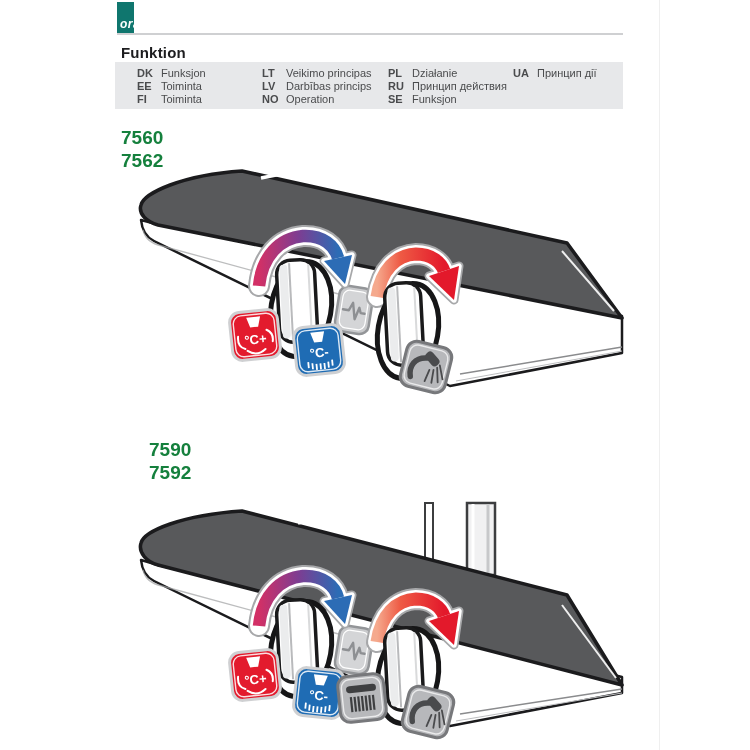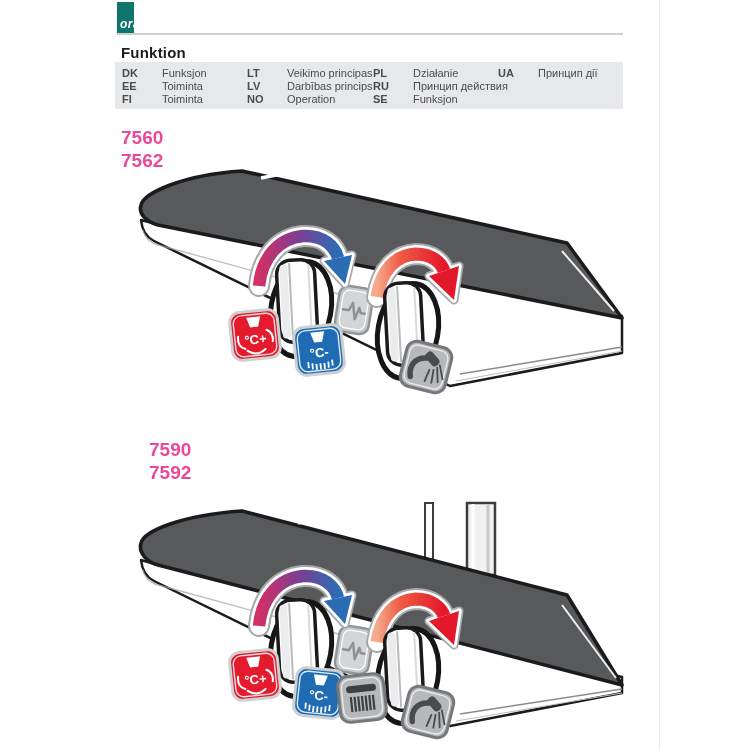--- a/index.html
+++ b/index.html
@@ -22,23 +22,23 @@
   .page-title{
     position:absolute;left:121px;top:44px;margin:0;
     font-size:15px;font-weight:bold;color:#1d1d1f;letter-spacing:.2px;
   }
   .lang-block{
     position:absolute;left:115px;top:62px;width:508px;height:47px;background:#e7e8ea;
   }
   .lang-col{position:absolute;top:5px;}
   .lang-col.c1{left:7px;} .lang-col.c2{left:132px;} .lang-col.c3{left:258px;} .lang-col.c4{left:383px;}
   .lang-row{font-size:11px;line-height:13.2px;color:#4a4b4d;white-space:nowrap;}
-  .lang-code{display:inline-block;width:40px;font-weight:bold;}
+  .lang-code{display:inline-block;width:24px;font-weight:bold;margin-left:15px;}
   .models{
-    position:absolute;font-size:19px;font-weight:bold;color:#ec4899;line-height:23px;
+    position:absolute;font-size:19px;font-weight:bold;color:#15803d;line-height:23px;
   }
   .models.m1{left:121px;top:126px;}
   .models.m2{left:121px;top:438px;margin-left:28px;}
   svg.fig{position:absolute;}
   svg.fig.f1{left:110px;top:150px;}
   svg.fig.f2{left:110px;top:455px;}
   .page-edge{position:absolute;left:659px;top:0;width:1px;height:750px;background:#efefef;}
   .icon-label{font-family:"Liberation Sans","DejaVu Sans",sans-serif;font-weight:bold;}
 </style>
 </head>

